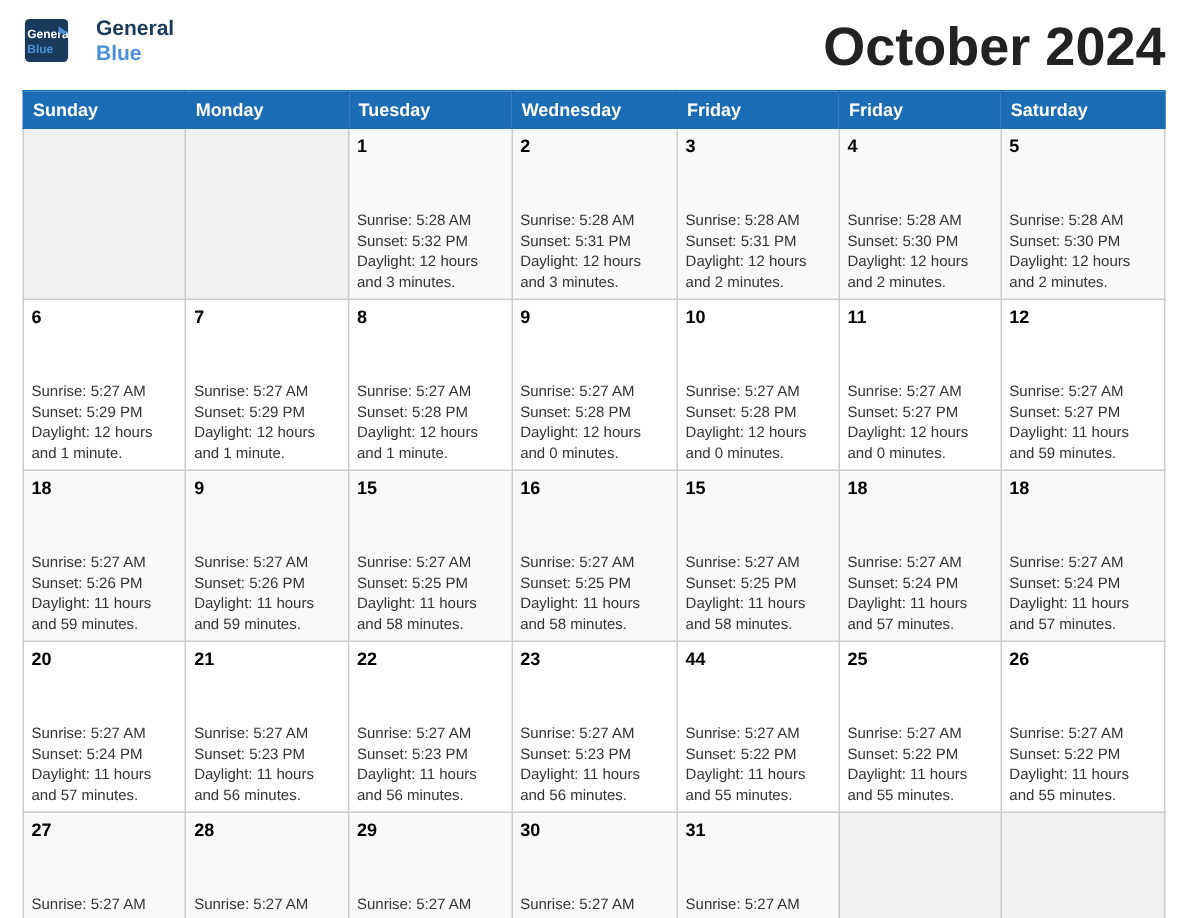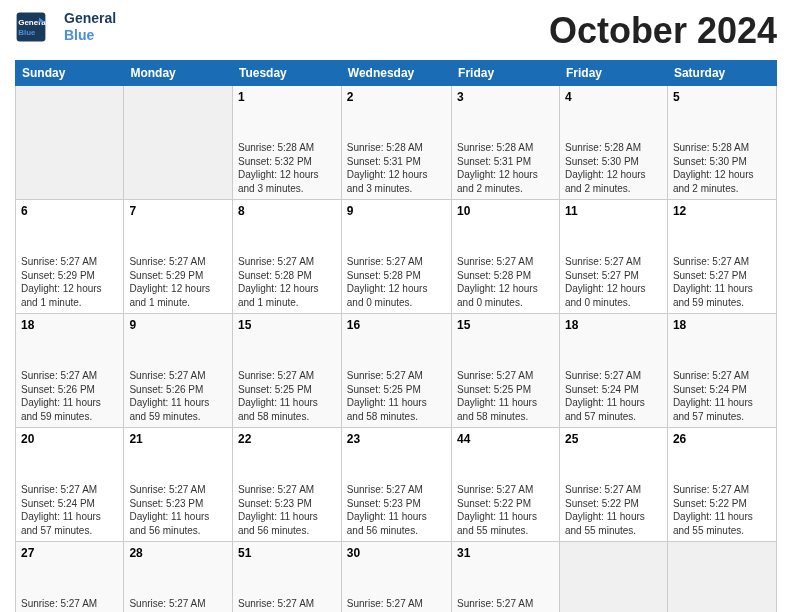--- a/index.html
+++ b/index.html
@@ -240,21 +240,21 @@
       <tr>
         <td>
           <div class="day-num">27</div>
           <div class="day-info">Sunrise: 5:27 AM<br>Sunset: 5:22 PM<br>Daylight: 11 hours and 54 minutes.</div>
         </td>
         <td>
           <div class="day-num">28</div>
           <div class="day-info">Sunrise: 5:27 AM<br>Sunset: 5:21 PM<br>Daylight: 11 hours and 54 minutes.</div>
         </td>
         <td>
-          <div class="day-num">51</div>
+          <div class="day-num">29</div>
           <div class="day-info">Sunrise: 5:27 AM<br>Sunset: 5:21 PM<br>Daylight: 11 hours and 54 minutes.</div>
         </td>
         <td>
           <div class="day-num">30</div>
           <div class="day-info">Sunrise: 5:27 AM<br>Sunset: 5:21 PM<br>Daylight: 11 hours and 53 minutes.</div>
         </td>
         <td>
           <div class="day-num">31</div>
           <div class="day-info">Sunrise: 5:27 AM<br>Sunset: 5:21 PM<br>Daylight: 11 hours and 53 minutes.</div>
         </td>

